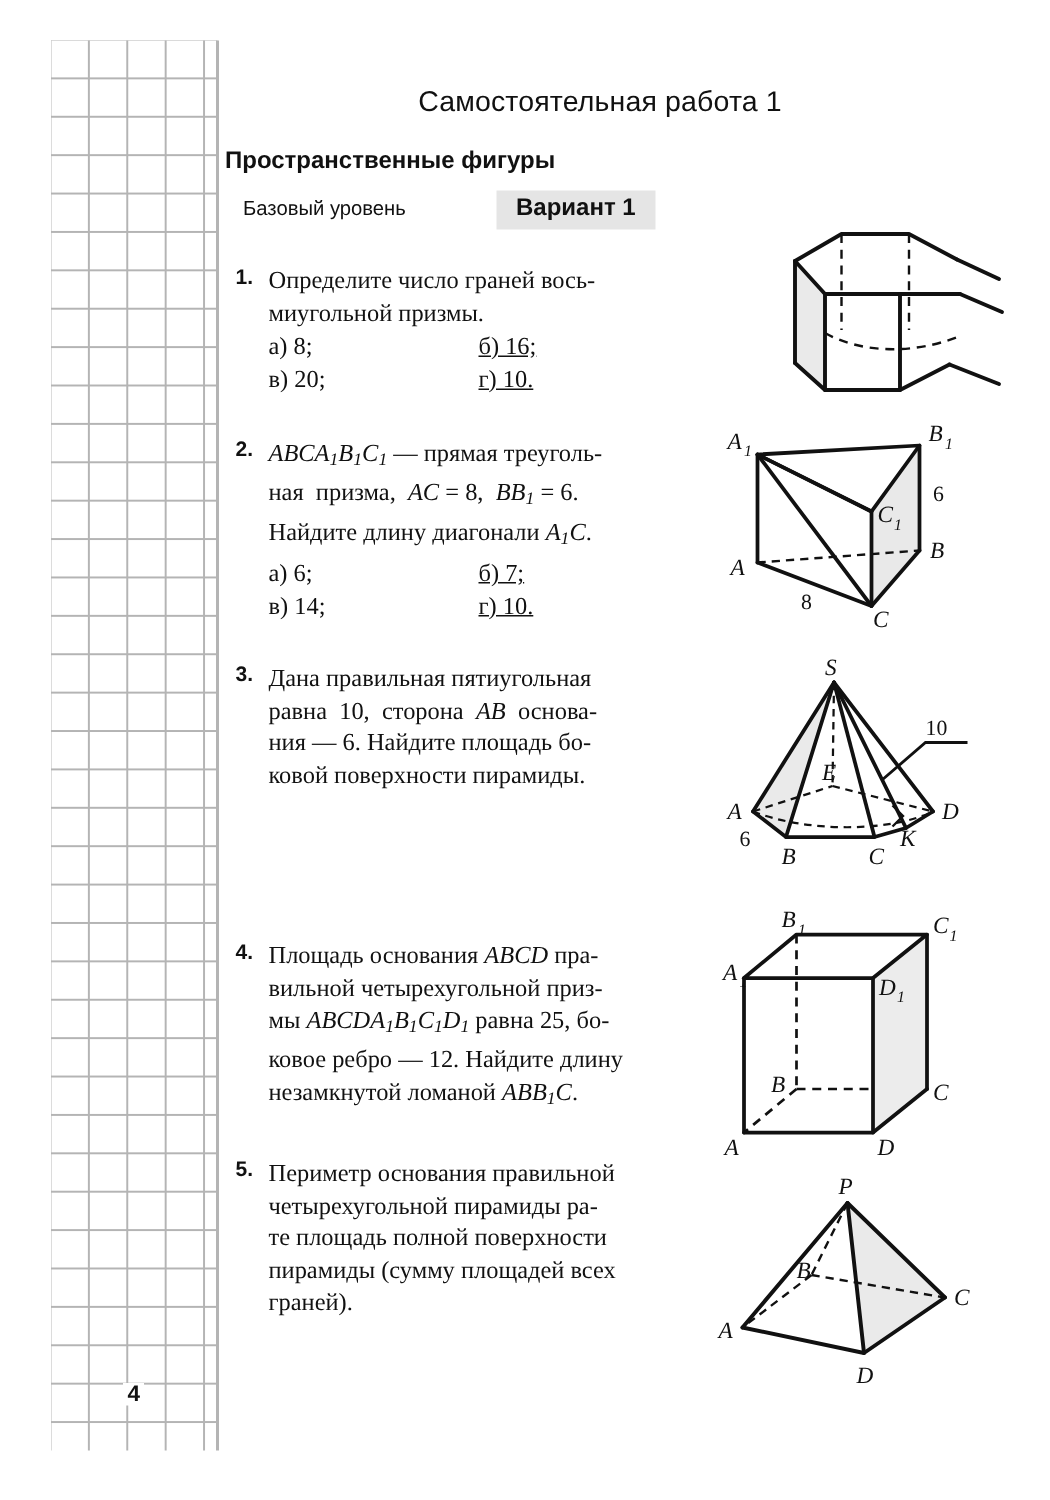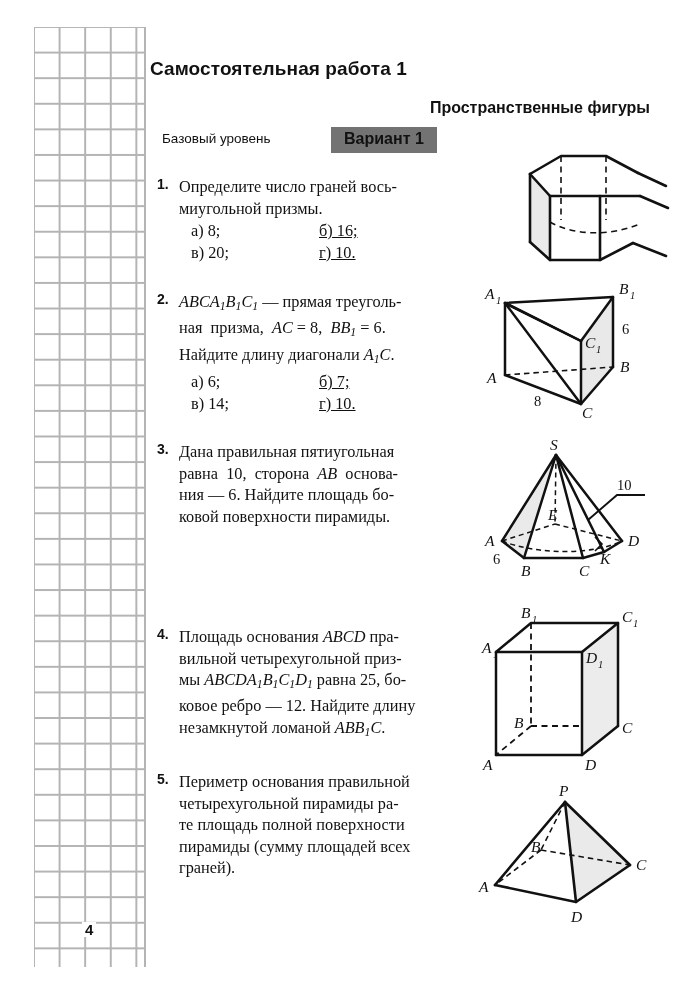--- a/index.html
+++ b/index.html
@@ -50,49 +50,50 @@
     padding: 0 3px;
     line-height: 1;
   }
 
   
   #title-main {
     position: absolute;
     left: 150px;
     top: 58px;
     width: 500px;
+    text-align: center;
     font-family: "Liberation Sans", sans-serif;
     font-size: 19px;
-    font-weight: 700;
+    font-weight: 400;
     letter-spacing: 0.1px;
   }
   #title-sub {
     position: absolute;
     left: 150px;
     top: 99px;
     width: 500px;
-    text-align: right;
+    text-align: left;
     font-family: "Liberation Sans", sans-serif;
     font-size: 16px;
     font-weight: 700;
   }
   #level-label {
     position: absolute;
     left: 162px;
     top: 131px;
     font-family: "Liberation Sans", sans-serif;
     font-size: 13.5px;
     font-weight: 400;
   }
   #variant-badge {
     position: absolute;
     left: 331px;
     top: 127px;
     padding: 4px 13px 5px 13px;
-    background: #737373;
+    background: #e5e5e5;
     font-family: "Liberation Sans", sans-serif;
     font-size: 16px;
     font-weight: 700;
     line-height: 1.05;
   }
 
   
   .problem {
     position: absolute;
     left: 157px;
@@ -119,21 +120,21 @@
 
   .answers {
     margin-left: 22px;
     margin-top: 1px;
     font-family: "Liberation Serif", serif;
     font-size: 16.3px;
     line-height: 21.5px;
     position: relative;
   }
   .answers .arow { display: block; position: relative; height: 21.5px; }
-  .answers .a-left { position: absolute; left: 12px; top: 0; }
+  .answers .a-left { position: absolute; left: 0; top: 0; }
   .answers .a-right { position: absolute; left: 140px; top: 0; text-decoration: underline; }
 
   
   .figure {
     position: absolute;
   }
   .figure svg { display: block; overflow: visible; }
   .lbl {
     font-family: "Liberation Serif", serif;
     font-style: italic;

